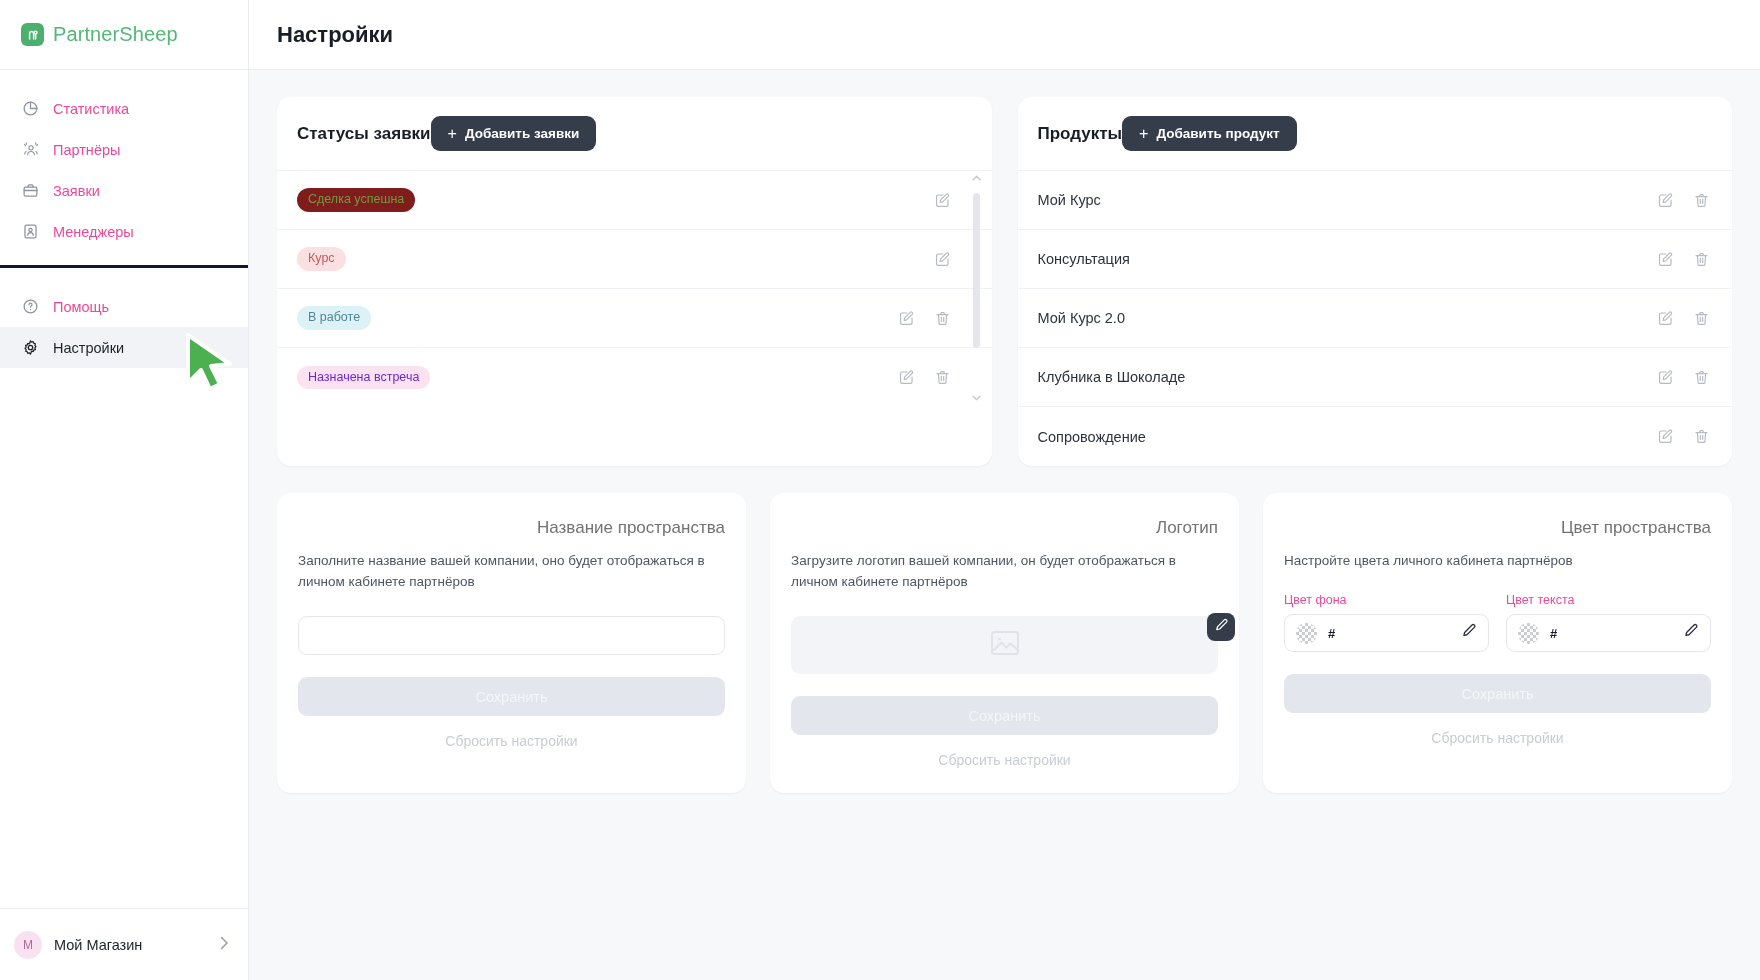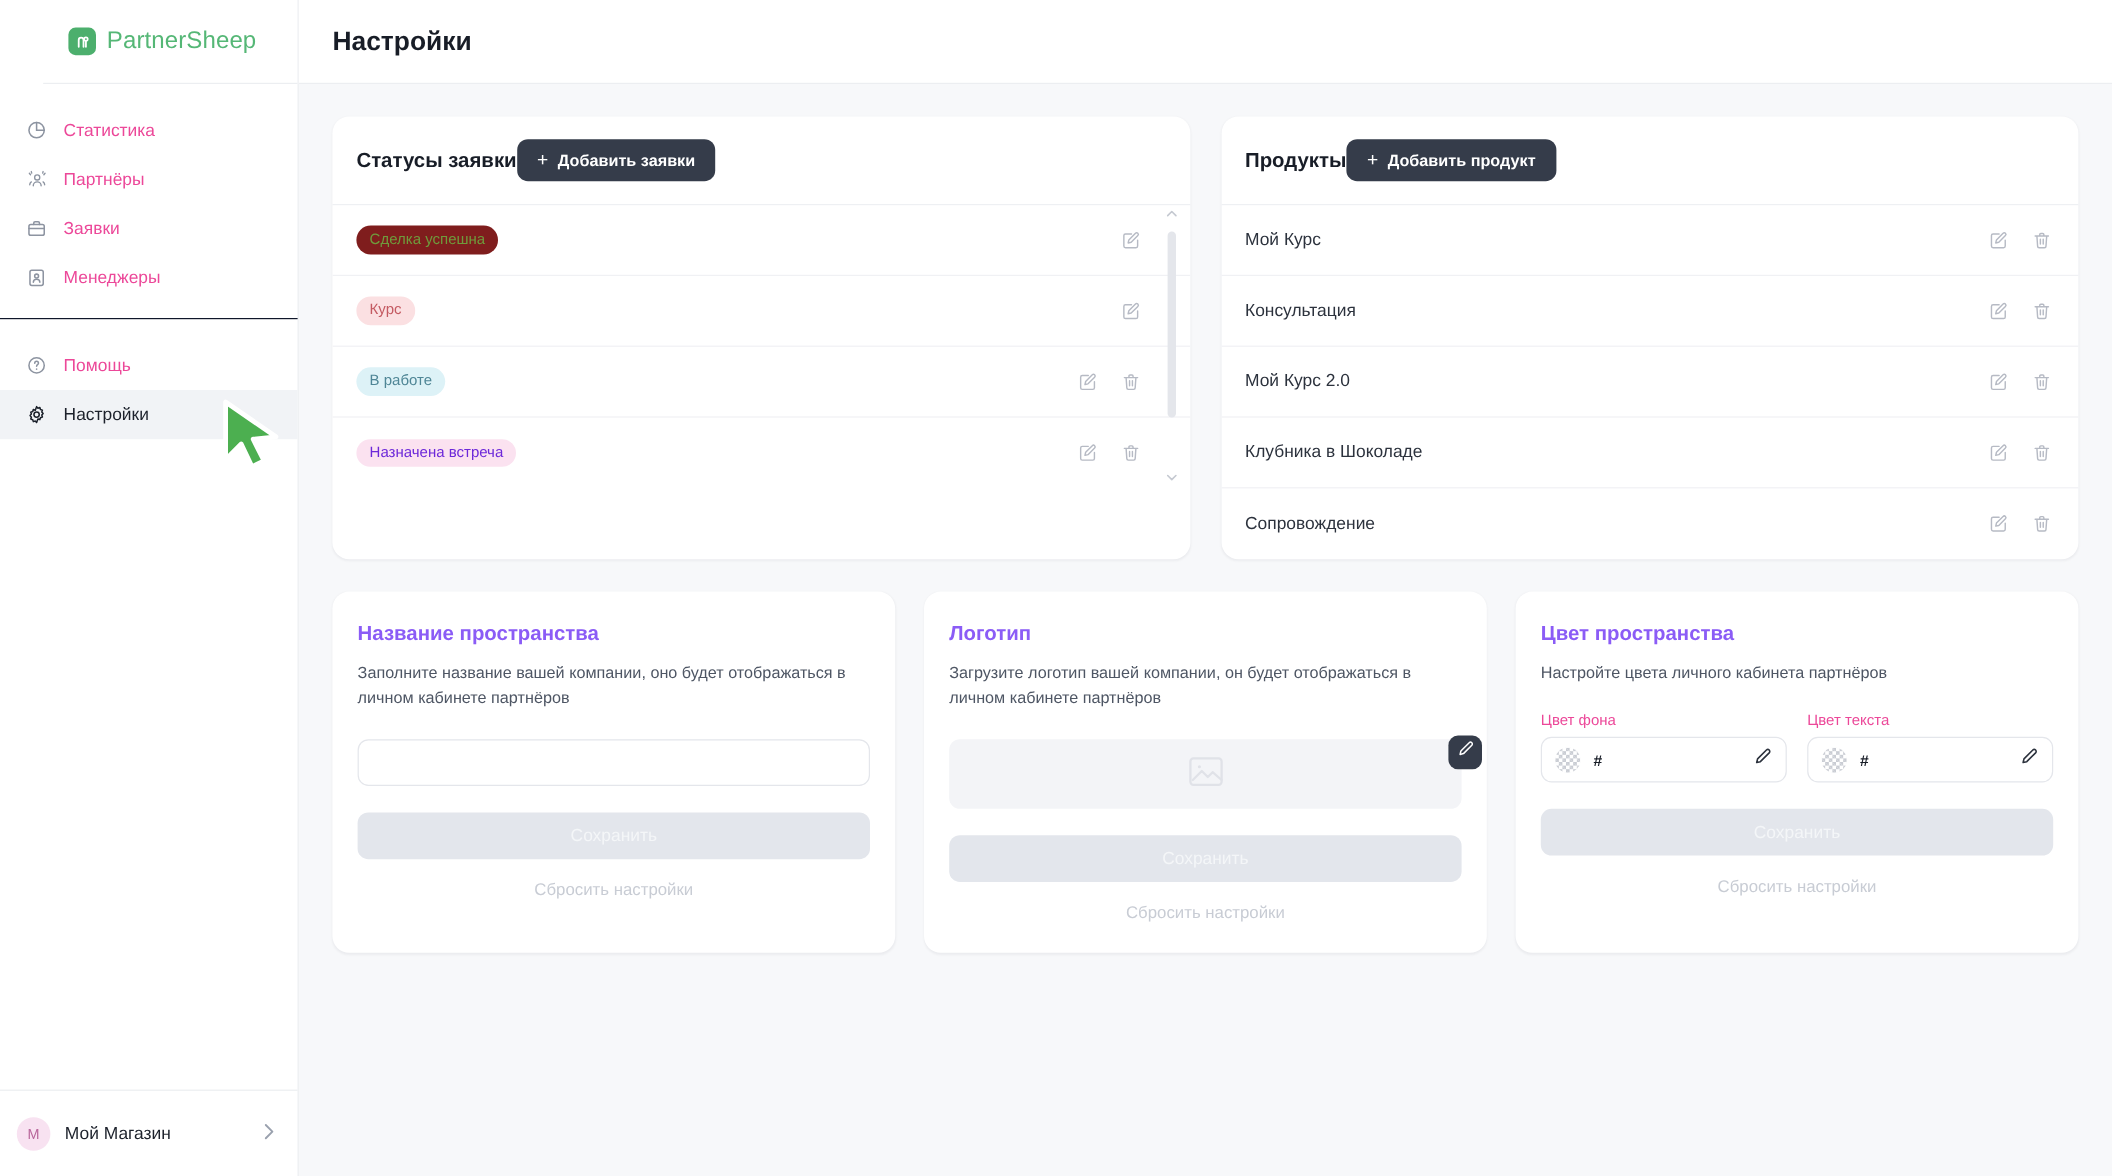--- a/index.html
+++ b/index.html
@@ -16,32 +16,31 @@
     width: 249px; height: 980px; flex: 0 0 249px;
     background: #ffffff;
     border-right: 1px solid #e9ebef;
     display: flex; flex-direction: column;
   }
   .brand {
     height: 70px; flex: 0 0 70px;
     display: flex; align-items: center; gap: 9px;
     padding-left: 21px;
     border-bottom: 1px solid #eceef1;
-    margin-left: 36px;
   }
   .brand-mark {
     width: 23px; height: 23px; border-radius: 6px;
     background: #4caf6d;
     display: flex; align-items: center; justify-content: center;
   }
   .brand-name {
     font-size: 20px; color: #55b776; letter-spacing: .1px;
   }
   .nav-group { padding: 18px 0 6px 0; }
-  .nav-group.second { border-top: 1px solid #0f172a; padding-top: 18px; margin-top: 7px; text-align: right; }
+  .nav-group.second { border-top: 3px solid #0f172a; padding-top: 18px; margin-top: 7px; text-align: right; }
   .nav-item {
     display: flex; align-items: center; gap: 13px;
     height: 41px; padding-left: 21px;
     font-size: 14.5px; color: #ec4899;
     cursor: pointer; position: relative;
   }
   .nav-item.active { background: #f1f3f6; color: #1c212b; font-weight: 500; }
   .nav-item .ico { width: 19px; height: 19px; display:flex; align-items:center; justify-content:center; flex:0 0 19px; }
   .nav-item.active .ico svg { stroke: #1c212b; }
   .nav-spacer { flex: 1 1 auto; }
@@ -124,21 +123,21 @@
   .sbar-arrow { color: #c5c9d1; font-size: 8px; line-height: 1; padding: 2px 0; }
   .sbar-track { flex: 1 1 auto; width: 7px; position: relative; margin: 2px 0; }
   .sbar-thumb {
     position: absolute; left: 0; top: 6px; width: 7px; height: 155px;
     background: #e4e6eb; border-radius: 4px;
   }
 
   
   .row-bottom { display: flex; gap: 24px; margin-top: 27px; }
   .settings-card { flex: 1 1 0; padding: 25px 21px 24px 21px; }
-  .sc-title { font-size: 17px; font-weight: 700; color: #8b5cf6; margin-bottom: 13px; }
+  .sc-title { font-size: 17px; font-weight: 400; color: #737373; margin-bottom: 13px; text-align: right; }
   .sc-desc { font-size: 13.5px; color: #4e5664; line-height: 1.55; min-height: 42px; }
   .text-input {
     width: 100%; height: 39px; margin-top: 23px;
     border: 1px solid #e4e6eb; border-radius: 9px;
     background: #ffffff; font-size: 14px; padding: 0 12px;
     font-family: inherit; color: #2c323d; outline: none;
   }
   .logo-drop {
     position: relative; width: 100%; height: 58px; margin-top: 23px;
     background: #f3f4f7; border-radius: 9px;

